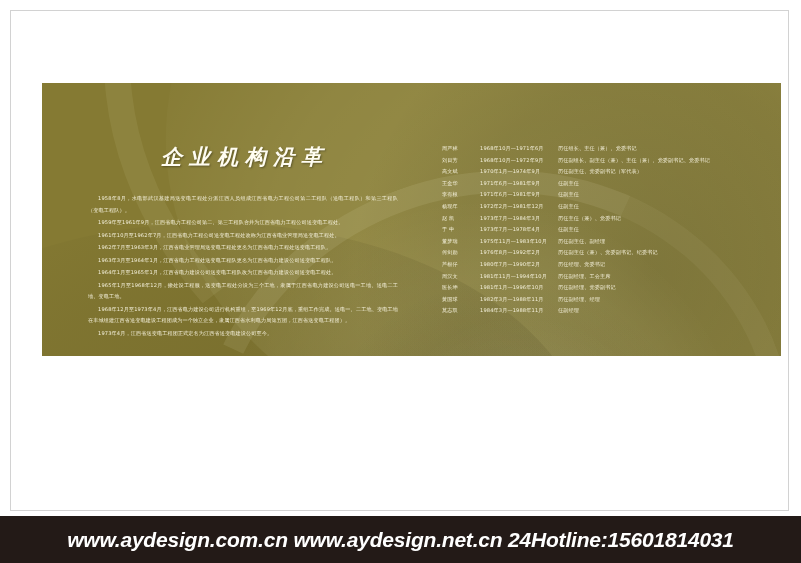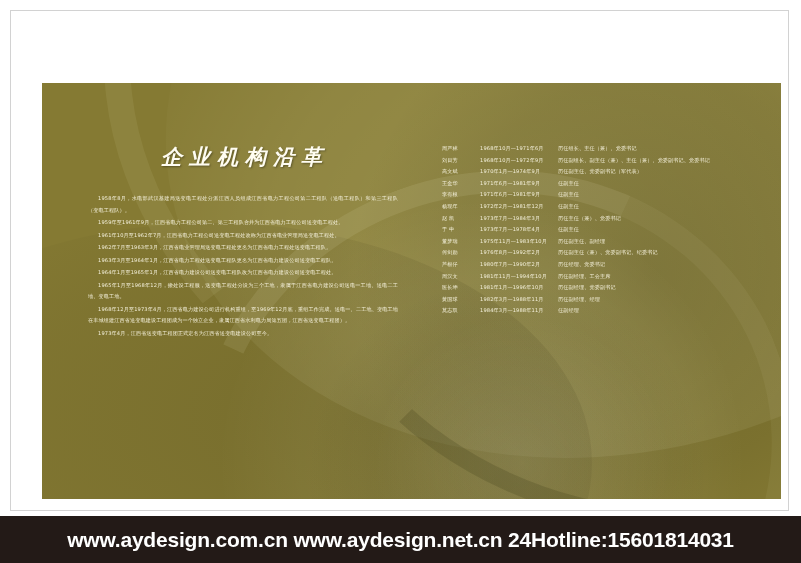--- a/index.html
+++ b/index.html
@@ -16,21 +16,21 @@
     left:10px;top:10px;
     width:779px;height:501px;
     border:1px solid #d2d2d2;
     box-sizing:border-box;
     background:#ffffff;
   }
   
   .poster{
     position:absolute;
     left:31px;top:72px;
-    width:739px;height:416px;
+    width:739px;height:273px;
     background:#857a33;
     overflow:hidden;
   }
   
   .swirl{
     position:absolute;
     border-radius:50%;
     pointer-events:none;
   }
   .swirl-a{
@@ -156,20 +156,21 @@
     align-items:center;
     justify-content:center;
   }
   .banner-text{
     color:#ffffff;
     font-size:21px;
     font-weight:bold;
     letter-spacing:-0.2px;
     font-family:"Liberation Sans","DejaVu Sans",sans-serif;
     white-space:nowrap;
+    font-style:italic;
   }
 </style>
 </head>
 <body>
 
 <div class="page-frame">
   <div class="poster">
 
     <div class="swirl swirl-a"></div>
     <div class="swirl swirl-b"></div>

